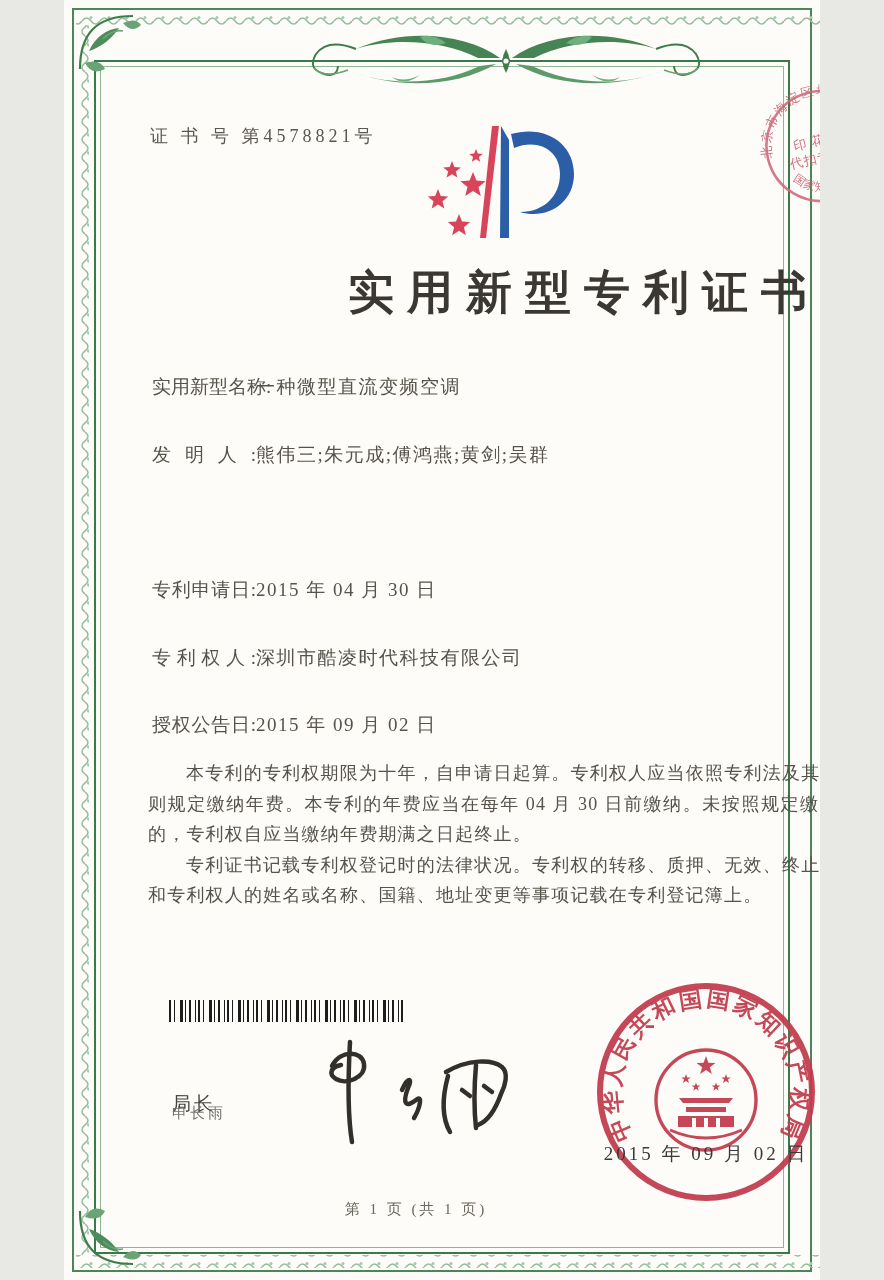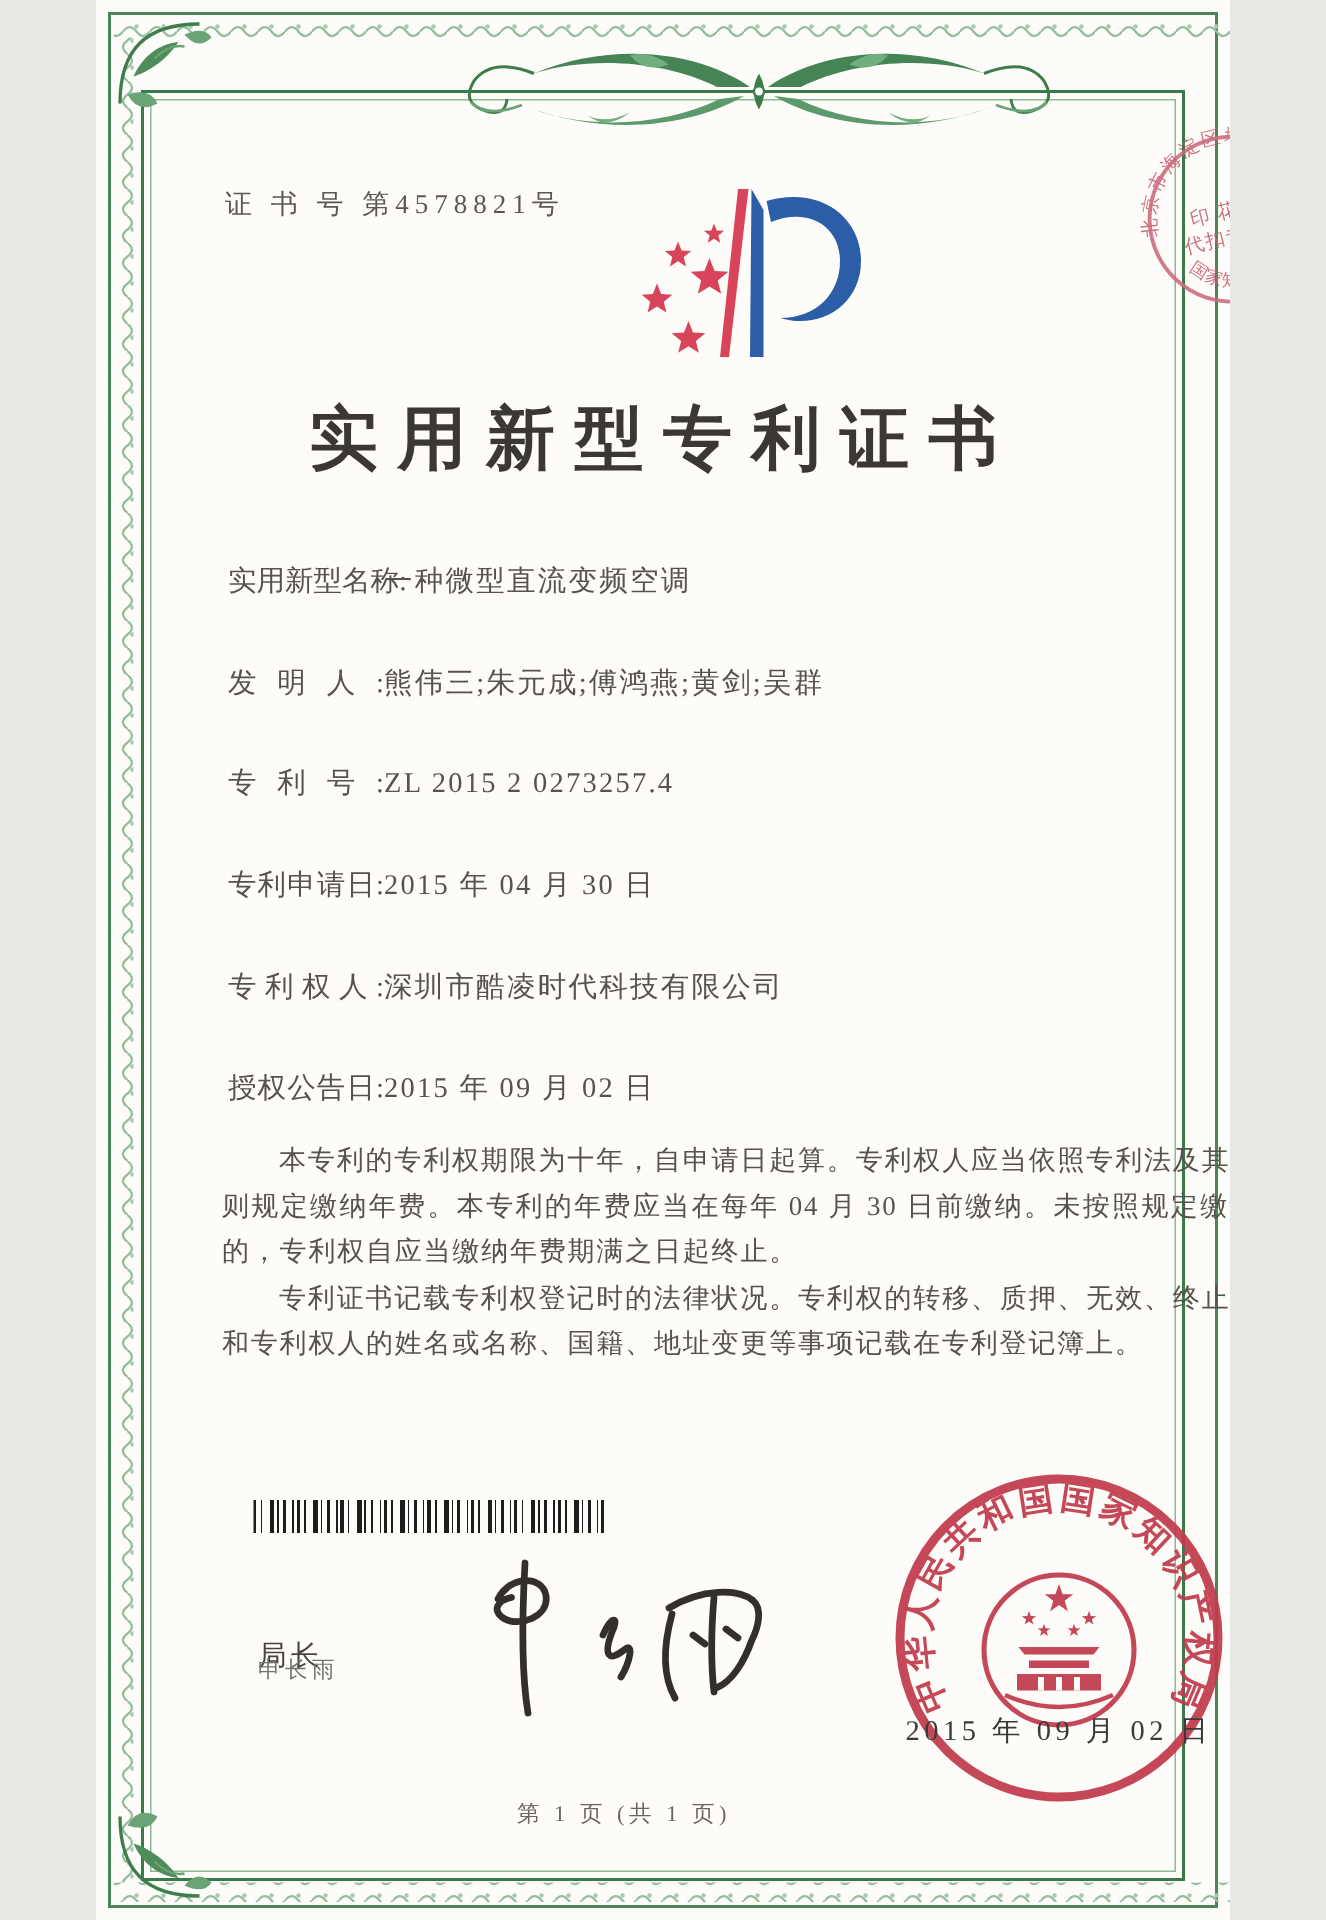--- a/index.html
+++ b/index.html
@@ -14,21 +14,21 @@
   .outer-frame{position:absolute;inset:8px;border:2px solid #4a865a;pointer-events:none;}
   .inner-frame{position:absolute;top:60px;left:30px;right:30px;bottom:26px;
     border:2.5px solid #39794a;pointer-events:none;}
   .inner-frame-light{position:absolute;top:66px;left:36px;right:36px;bottom:32px;
     border:1px solid #8cb894;pointer-events:none;}
   .deco-svg{position:absolute;left:0;top:0;pointer-events:none;}
   
   .cert-no{position:absolute;left:86px;top:124px;font-size:18px;letter-spacing:4px;color:#5b5751;}
   .logo{position:absolute;left:352px;top:104px;}
   .tax-seal{position:absolute;left:692px;top:80px;transform:rotate(-14deg);opacity:.88;}
-  .doc-title{position:absolute;left:0;right:0;top:262px;text-align:center;
+  .doc-title{position:absolute;left:0;right:0;top:262px;text-align:right;
     font-size:46px;font-weight:bold;letter-spacing:13px;color:#3b3833;}
   
   .field-row{position:absolute;left:88px;font-size:19px;white-space:nowrap;color:#57534c;}
   .field-label{display:inline-block;width:104px;text-align:justify;text-align-last:justify;}
   .field-value{letter-spacing:1.5px;}
   
   .body-text{position:absolute;left:84px;top:758px;width:730px;}
   .body-text p{margin:0;font-size:18px;line-height:30.5px;letter-spacing:1.2px;
     text-align:justify;text-indent:38px;color:#56524c;}
   
@@ -136,23 +136,20 @@
   </div>
 
   <div class="doc-title">实用新型专利证书</div>
 
   <div class="field-row" style="top:374px">
     <span class="field-label">实用新型名称:</span><span class="field-value">一种微型直流变频空调</span>
   </div>
   <div class="field-row" style="top:442px">
     <span class="field-label">发明人:</span><span class="field-value">熊伟三;朱元成;傅鸿燕;黄剑;吴群</span>
   </div>
-  <div class="field-row" style="top:509px">
-    <span class="field-label">专利号:</span><span class="field-value">ZL 2015 2 0273257.4</span>
-  </div>
   <div class="field-row" style="top:577px">
     <span class="field-label">专利申请日:</span><span class="field-value">2015 年 04 月 30 日</span>
   </div>
   <div class="field-row" style="top:645px">
     <span class="field-label">专利权人:</span><span class="field-value">深圳市酷凌时代科技有限公司</span>
   </div>
   <div class="field-row" style="top:712px">
     <span class="field-label">授权公告日:</span><span class="field-value">2015 年 09 月 02 日</span>
   </div>
 

